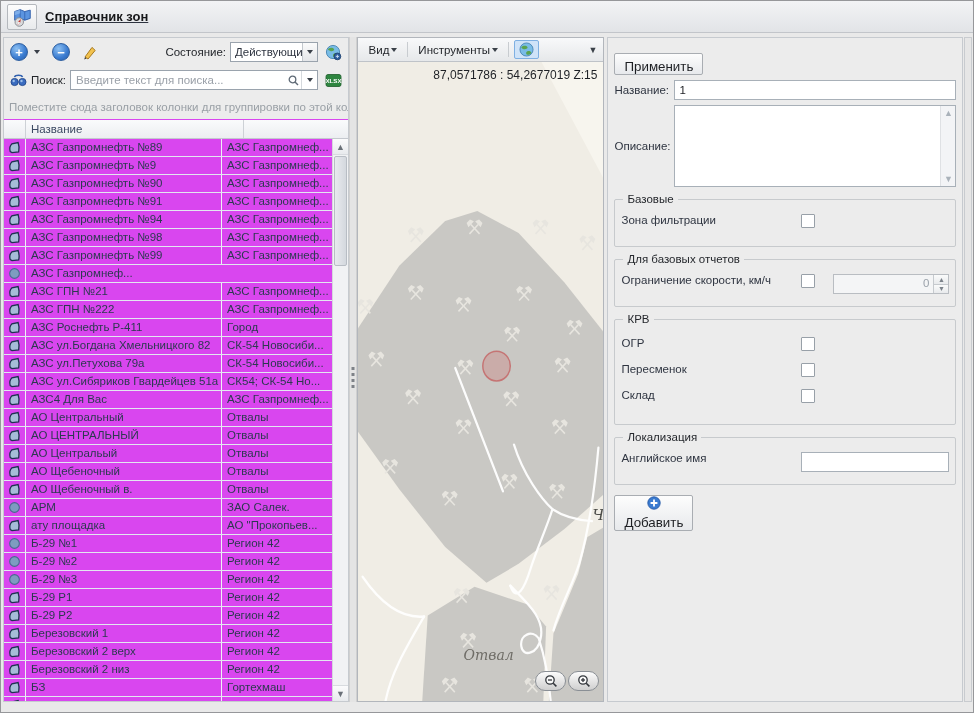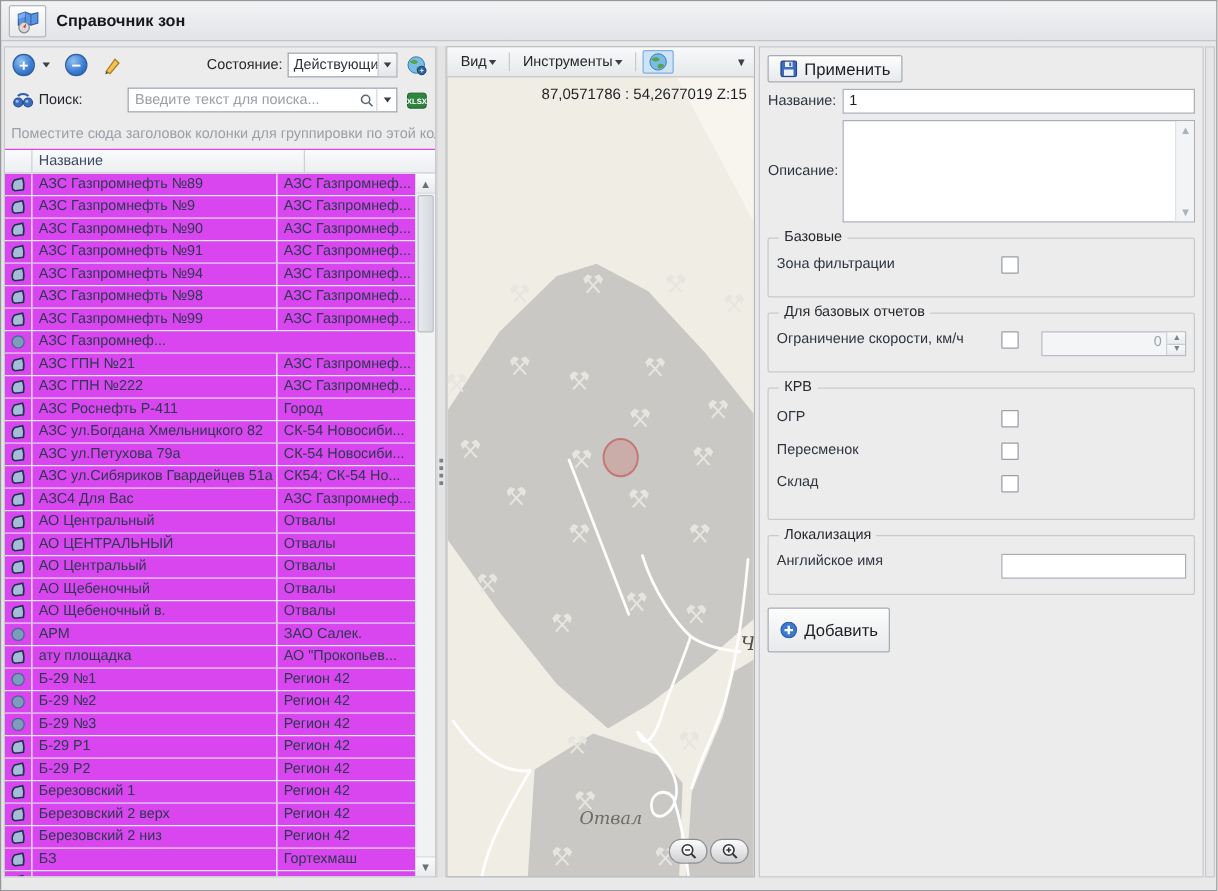--- a/index.html
+++ b/index.html
@@ -1,20 +1,20 @@
 <!DOCTYPE html>
 <html><head>
 <meta charset="utf-8">
 <style>
   html,body{margin:0;padding:0;background:#d4d4d4;}
   *{box-sizing:border-box;}
   .window{
     position:relative;width:974px;height:713px;
     background:#e9e9e9;border:1px solid #96979a;overflow:hidden;
-    font-family:"Liberation Sans",sans-serif;font-size:11.5px;color:#2e3440;
+    font-family:"Liberation Sans",sans-serif;font-size:11.5px;color:#2e3440;text-decoration:underline;
   }
   
   .titlebar{height:32px;display:flex;align-items:center;gap:8px;padding:0 6px;
     background:linear-gradient(180deg,#f2f3f5,#e2e4e7);border-bottom:1px solid #c2c5ca;}
   .title-icon-btn{width:30px;height:26px;display:flex;align-items:center;justify-content:center;
     background:linear-gradient(180deg,#fdfdfd,#e8eaec);border:1px solid #b4b8bd;border-radius:2px;}
   .title-text{font-weight:bold;font-size:13px;color:#17181a;}
   
   .main{position:absolute;top:32px;left:0;right:0;bottom:0;display:flex;}
   .left-panel{width:346px;margin:4px 0 10px 2px;background:#ececec;border:1px solid #c6cacf;
@@ -34,21 +34,21 @@
     border:1px solid #2c5ea0;color:#fff;font-weight:bold;display:flex;align-items:center;justify-content:center;
     font-size:13px;line-height:1;}
   .caret-s{width:0;height:0;border-left:3.5px solid transparent;border-right:3.5px solid transparent;
     border-top:4px solid #3a4048;display:inline-block;margin-left:2px;}
   .spacer{flex:1;}
   .lbl{color:#23262b;white-space:nowrap;}
   .combo{display:flex;align-items:center;width:88px;height:20px;background:#fff;border:1px solid #9aa3ad;}
   .combo .val{flex:1;padding:0 4px;white-space:nowrap;overflow:hidden;}
   .combo .drop{width:15px;height:100%;border-left:1px solid #c3c8cd;
     background:linear-gradient(180deg,#fbfbfb,#e4e6e9);display:flex;align-items:center;justify-content:center;}
-  .search-box{flex:1;display:flex;align-items:center;height:20px;background:#fff;border:1px solid #9aa3ad;margin-left:32px;}
+  .search-box{flex:1;display:flex;align-items:center;height:20px;background:#fff;border:1px solid #9aa3ad;}
   .search-box .ph{flex:1;padding:0 5px;color:#9aa0a8;white-space:nowrap;overflow:hidden;}
   .mini-btn{width:16px;height:100%;display:flex;align-items:center;justify-content:center;}
   .group-hint{padding:7px 5px 6px 5px;color:#9aa0a6;font-size:11.5px;white-space:nowrap;overflow:hidden;}
   
   .grid{flex:1;display:flex;flex-direction:column;border-top:1px solid #d946ef;overflow:hidden;position:relative;}
   .ghead{display:flex;height:19px;background:linear-gradient(180deg,#fafbfc,#eceef1);
     border-bottom:1px solid #c4c8ce;color:#3c4a63;flex:0 0 19px;}
   .ghead .hc{border-right:1px solid #cdd1d6;display:flex;align-items:center;padding:0 5px;}
   .h-ic{width:22px;}
   .h-name{width:218px;}
@@ -76,21 +76,21 @@
     background:#cfe3f8;border:1px solid #7fb0e2;border-radius:2px;}
   .map-canvas{position:relative;flex:1;overflow:hidden;}
   .map-canvas svg.mapart{position:absolute;inset:0;width:100%;height:100%;}
   .coords{position:absolute;top:6px;right:6px;font-size:12px;color:#1e2126;}
   .map-label{position:absolute;font-family:"DejaVu Serif",serif;font-style:italic;color:#6e6c66;}
   .zoomctl{position:absolute;right:4px;bottom:10px;display:flex;gap:2px;}
   .zbtn{width:31px;height:20px;border-radius:10px;border:1px solid #8a8f95;
     background:linear-gradient(180deg,#fcfcfc,#cfcfcf);display:flex;align-items:center;justify-content:center;}
   
   .btn{display:inline-flex;align-items:center;gap:5px;height:22px;padding:0 9px;
-    background:linear-gradient(180deg,#fdfdfd,#e7e9ec);border:1px solid #a9adb2;border-radius:2px;color:#1d1f23;}
+    background:linear-gradient(180deg,#fdfdfd,#e7e9ec);border:1px solid #a9adb2;border-radius:2px;color:#1d1f23;flex-direction:column;}
   .frow{display:flex;align-items:center;margin-top:5px;gap:4px;}
   .frow .flabel{width:56px;flex:0 0 56px;}
   .tinput{flex:1;height:20px;background:#fff;border:1px solid #a8b0b8;padding:0 4px;
     font-family:"Liberation Sans",sans-serif;font-size:11.5px;color:#1d1f23;outline:none;}
   .descr-wrap{flex:1;height:82px;background:#fff;border:1px solid #a8b0b8;position:relative;}
   .descr-scroll{position:absolute;top:0;right:0;bottom:0;width:15px;background:#f3f4f6;border-left:1px solid #dfe1e4;
     display:flex;flex-direction:column;justify-content:space-between;align-items:center;color:#aab2ba;font-size:9px;padding:2px 0;}
   .fieldset{position:relative;border:1px solid #c7cacd;border-radius:2px;margin-top:12px;padding:11px 6px 9px 6px;}
   .fieldset .legend{position:absolute;top:-7px;left:8px;background:#ececec;padding:0 4px;color:#25282d;}
   .cbrow{display:flex;align-items:flex-start;min-height:20px;margin:3px 0;}

